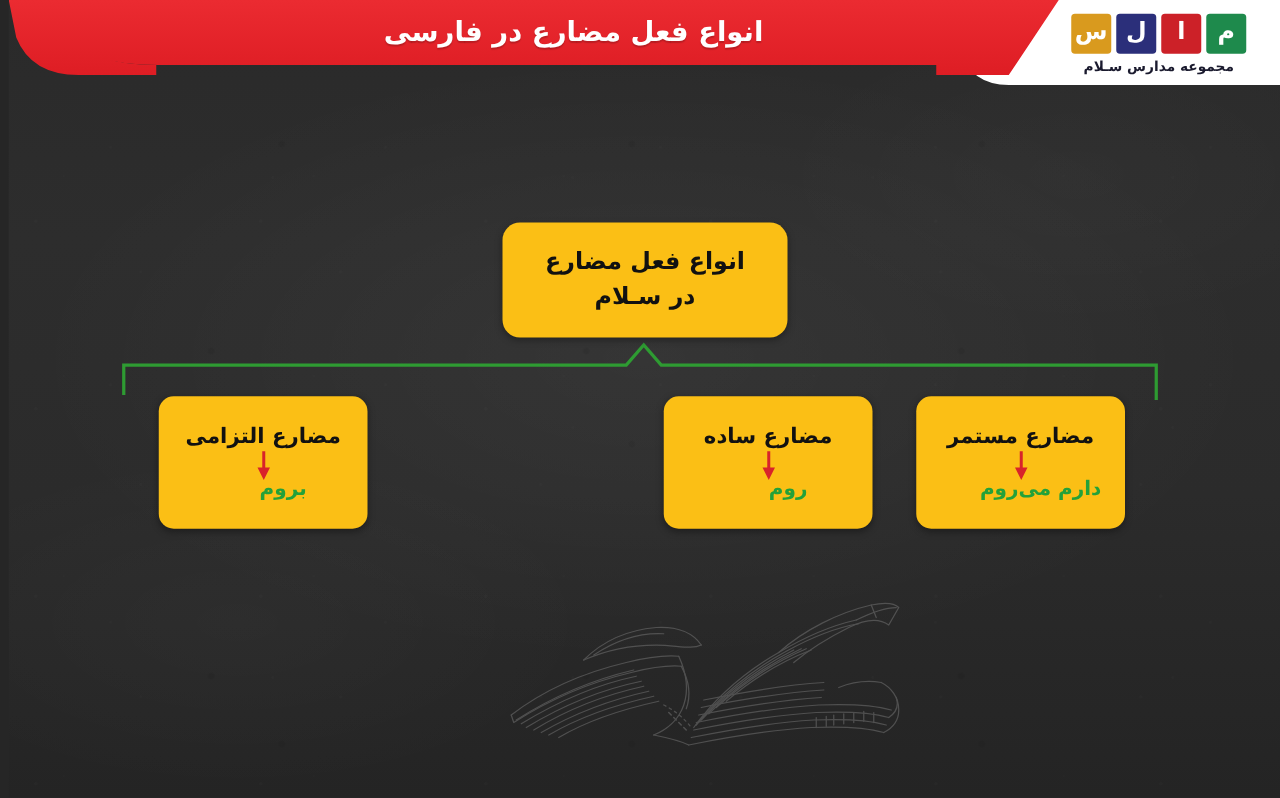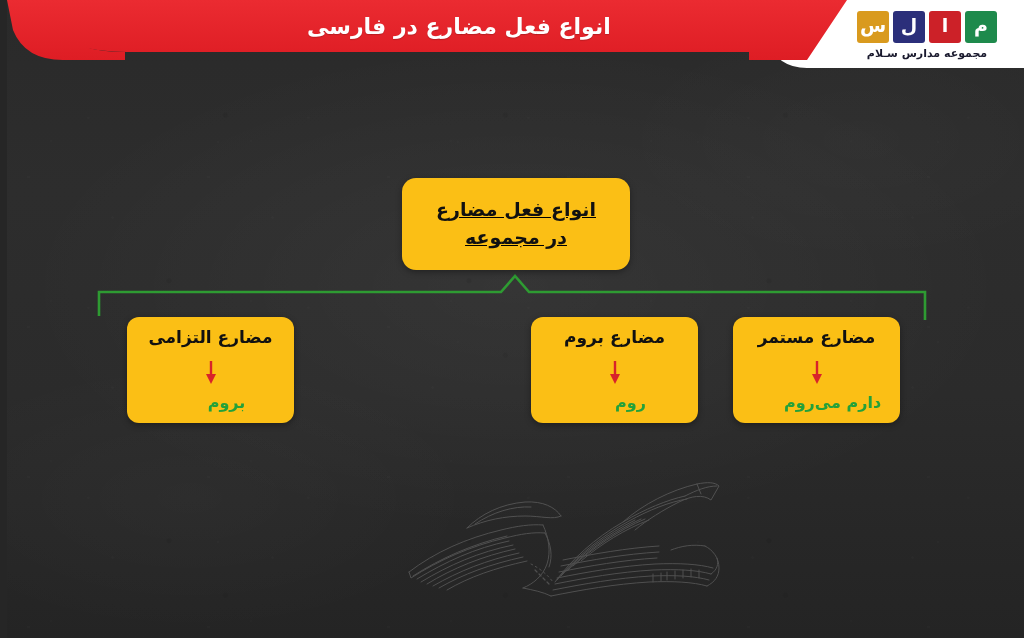--- a/index.html
+++ b/index.html
@@ -121,21 +121,20 @@
     height: 92px;
     background: #FBBF15;
     border-radius: 14px;
     display: flex;
     flex-direction: column;
     align-items: center;
     justify-content: center;
     gap: 6px;
     z-index: 4;
     box-shadow: 0 2px 6px rgba(0,0,0,.35);
-    text-decoration: underline;
   }
   .root-line {
     color: #111111;
     font-size: 19px;
     font-weight: bold;
     line-height: 1.15;
     direction: rtl;
   }
 
   #connector {
@@ -160,21 +159,21 @@
     top: 0;
     width: 167px;
     height: 106px;
     background: #FBBF15;
     border-radius: 12px;
     box-shadow: 0 2px 6px rgba(0,0,0,.35);
     display: flex;
     flex-direction: column;
     align-items: center;
     justify-content: center;
-    gap: 13px;
+    gap: 1px;
     box-sizing: border-box;
     padding: 8px 6px;
   }
   .card-title {
     color: #111111;
     font-size: 17px;
     font-weight: bold;
     direction: rtl;
     line-height: 1.1;
     white-space: nowrap;
@@ -238,41 +237,41 @@
         <div class="logo-sq" style="background:#CC2128">ا</div>
         <div class="logo-sq" style="background:#2B2F7A">ل</div>
         <div class="logo-sq" style="background:#D99A1E">س</div>
       </div>
       <div id="logo-tagline">مجموعه مدارس سـلام</div>
     </div>
   </div>
 
   <div id="root-node">
     <div class="root-line">انواع فعل مضارع</div>
-    <div class="root-line">در مجموعه</div>
+    <div class="root-line">در سـلام</div>
   </div>
 
   <svg id="connector" viewBox="0 0 844 56" preserveAspectRatio="none">
     <path d="M 2 46 L 2 22 L 404 22 L 418 6 L 432 22 L 828 22 L 828 50" fill="none" stroke="#2E9B32" stroke-width="2.6" stroke-linejoin="miter" stroke-linecap="butt"></path>
   </svg>
 
   <div id="cards">
 
     <div class="card" style="left:120px">
       <div class="card-title">مضارع التزامی</div>
       <svg class="card-arrow" viewBox="0 0 14 26">
         <path d="M7 1 L7 17" stroke="#D8232A" stroke-width="2.4" fill="none"></path>
         <path d="M7 24 L2 14 L12 14 Z" fill="#D8232A"></path>
       </svg>
       <div class="card-example">بروم</div>
     </div>
 
 
     <div class="card" style="left:524px">
-      <div class="card-title">مضارع بروم</div>
+      <div class="card-title">مضارع ساده</div>
       <svg class="card-arrow" viewBox="0 0 14 26">
         <path d="M7 1 L7 17" stroke="#D8232A" stroke-width="2.4" fill="none"></path>
         <path d="M7 24 L2 14 L12 14 Z" fill="#D8232A"></path>
       </svg>
       <div class="card-example">روم</div>
     </div>
 
     <div class="card" style="left:726px">
       <div class="card-title">مضارع مستمر</div>
       <svg class="card-arrow" viewBox="0 0 14 26">

